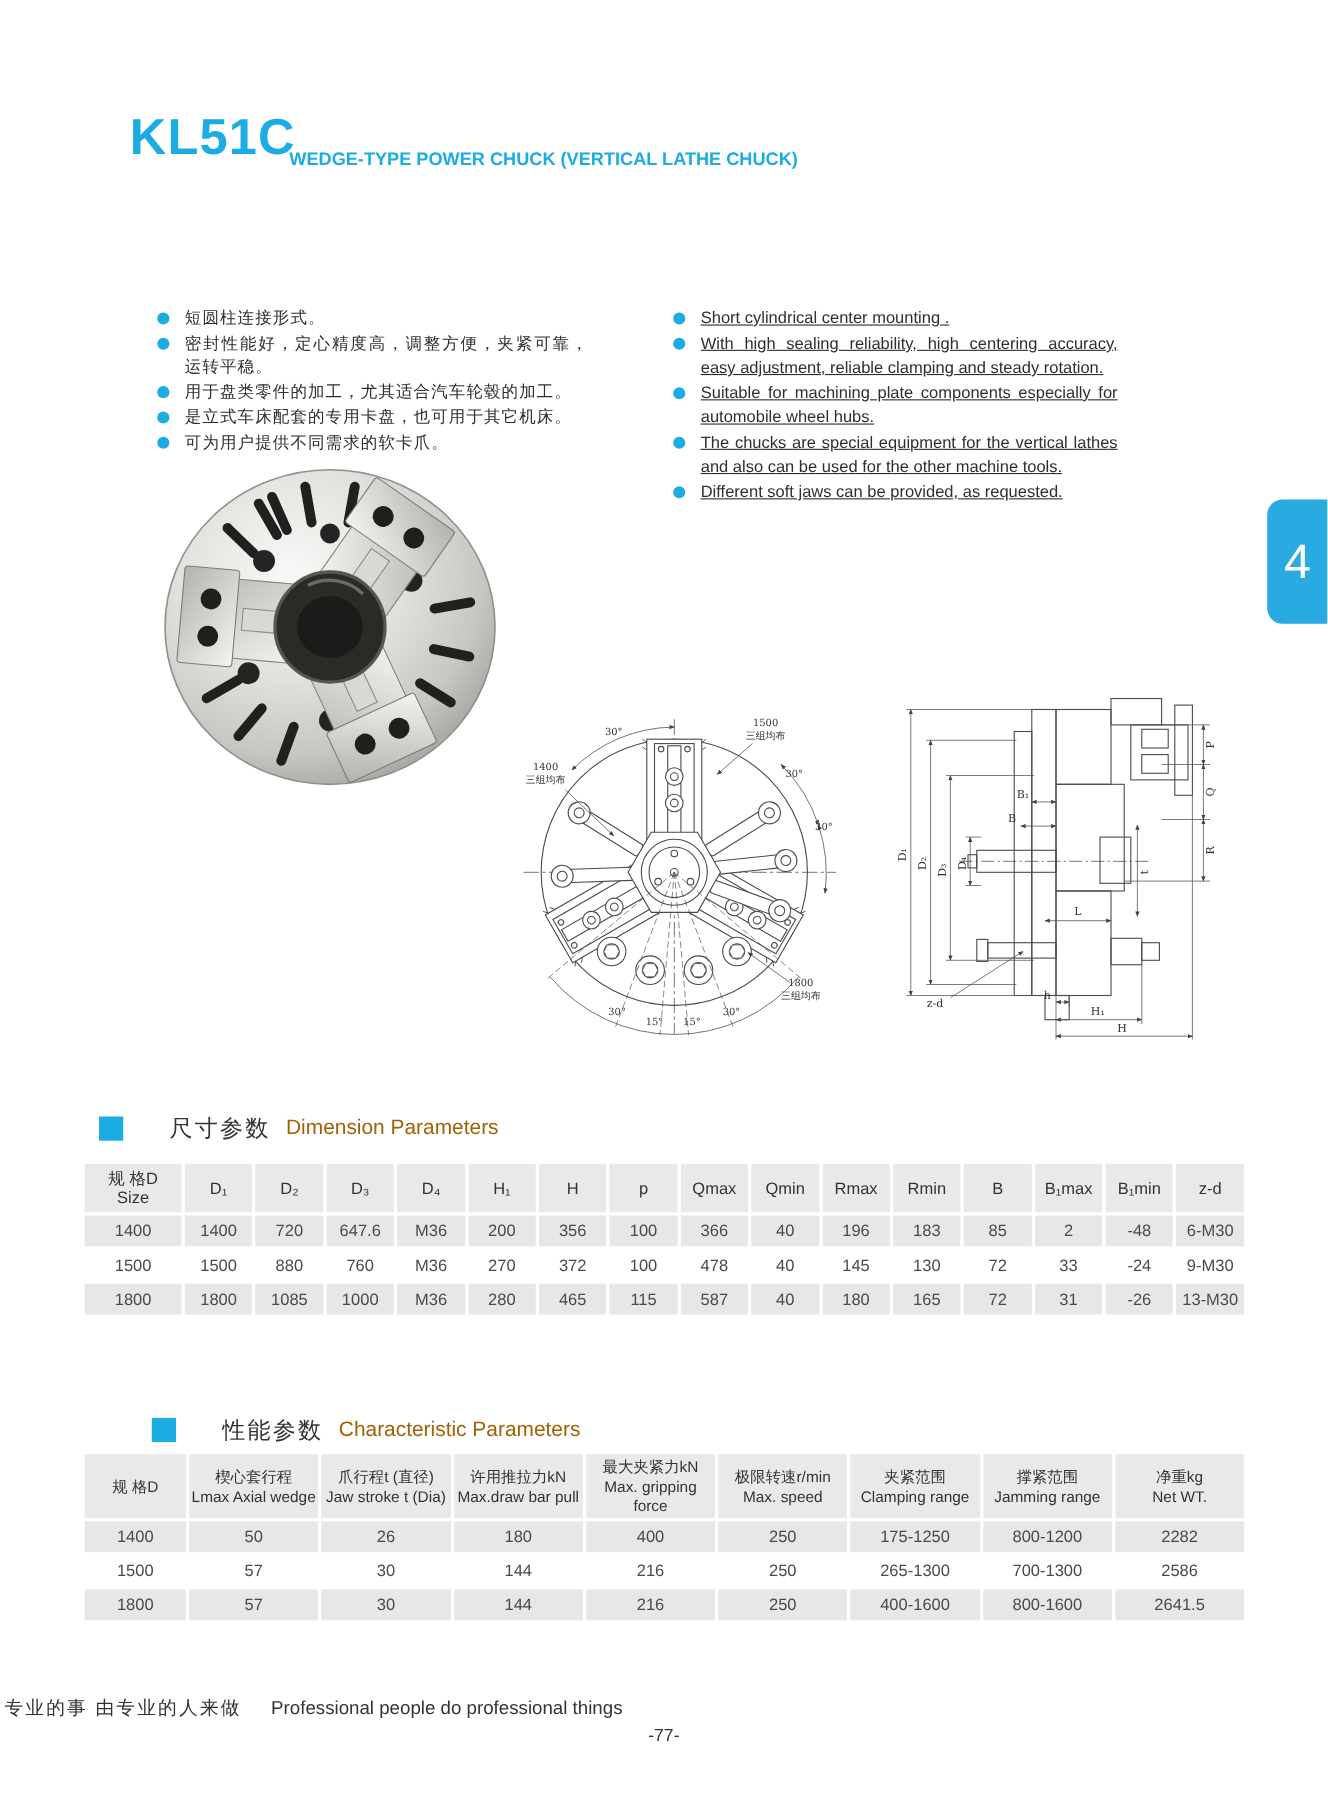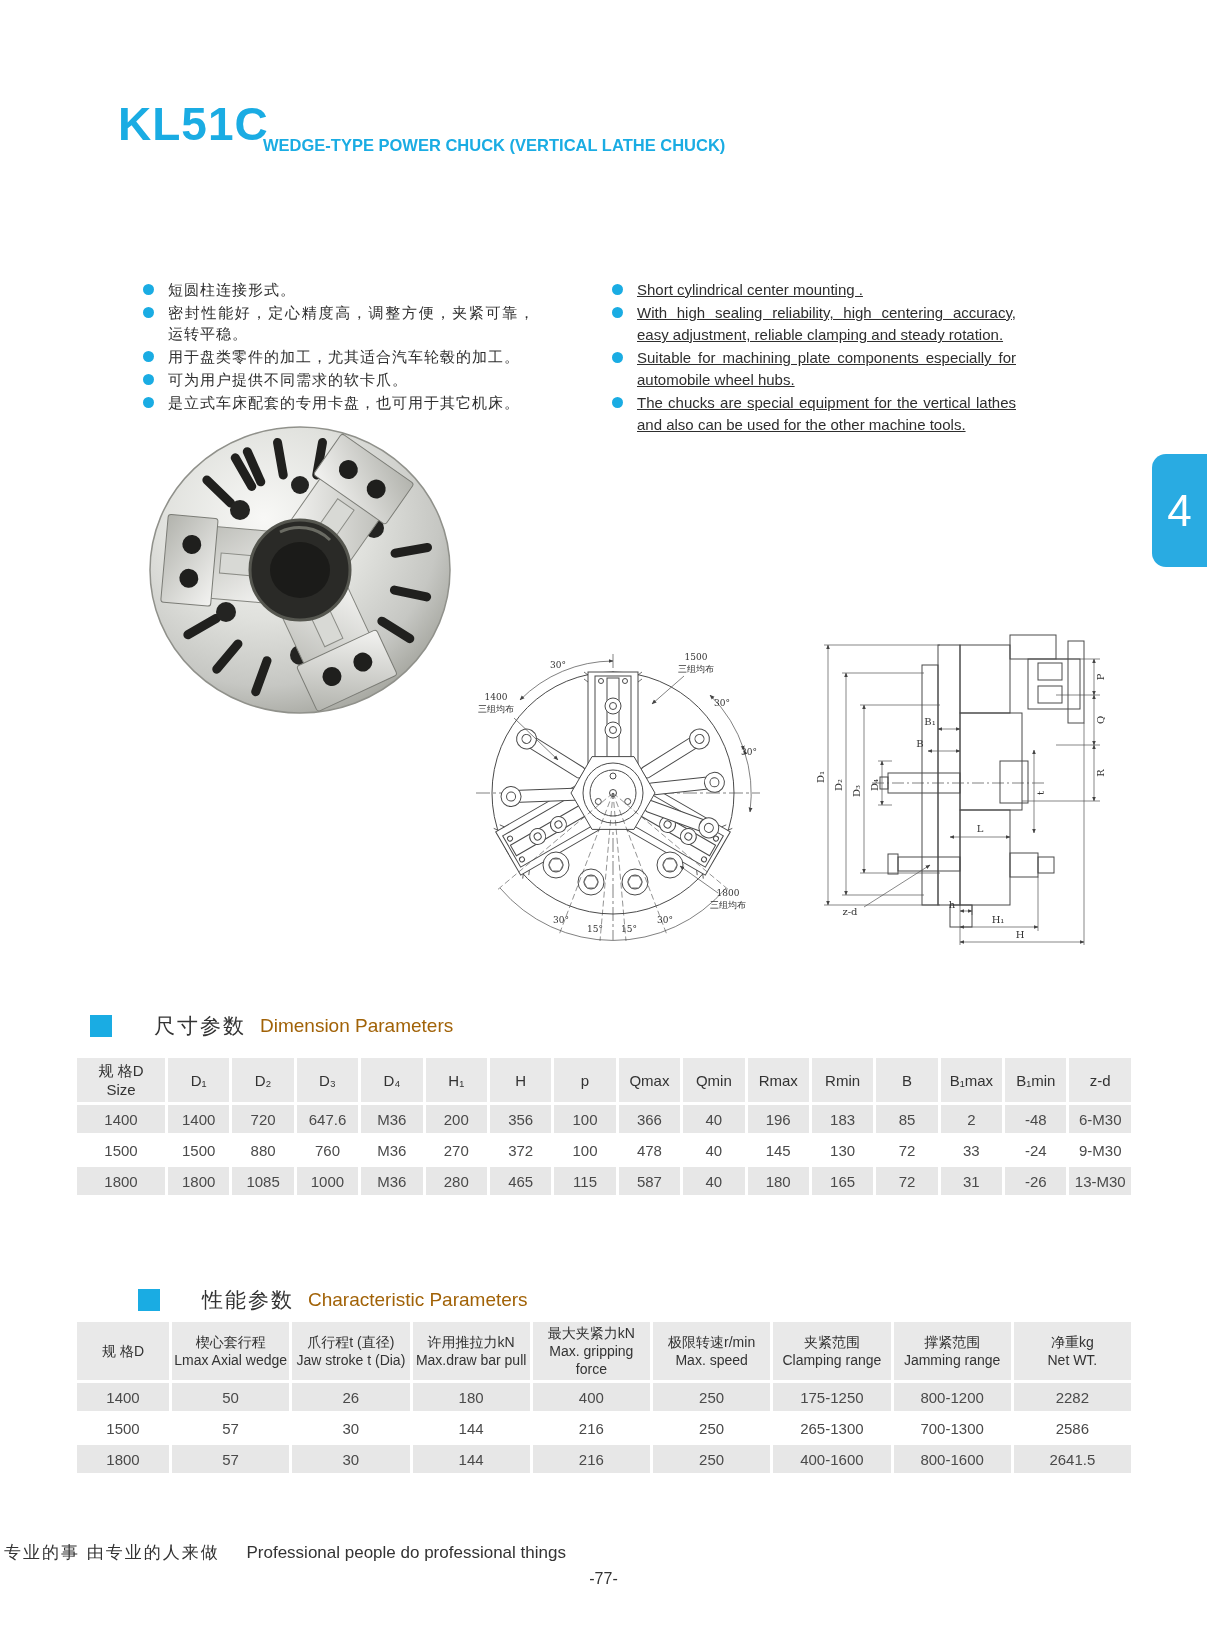--- a/index.html
+++ b/index.html
@@ -68,28 +68,29 @@
 
 <div class="page">
 
   <div class="model">KL51C</div>
   <div class="title-en">WEDGE-TYPE POWER CHUCK (VERTICAL LATHE CHUCK)</div>
 
   <ul class="features features-cn">
       <li><span class="dot"></span><span>短圆柱连接形式。</span></li>
       <li><span class="dot"></span><span>密封性能好，定心精度高，调整方便，夹紧可靠，运转平稳。</span></li>
       <li><span class="dot"></span><span>用于盘类零件的加工，尤其适合汽车轮毂的加工。</span></li>
+      <li><span class="dot"></span><span>是立式车床配套的专用卡盘，也可用于其它机床。</span></li>
       <li><span class="dot"></span><span>可为用户提供不同需求的软卡爪。</span></li>
-      <li><span class="dot"></span><span>是立式车床配套的专用卡盘，也可用于其它机床。</span></li>
     </ul>
   <ul class="features features-en">
       <li><span class="dot"></span><span>Short cylindrical center mounting .</span></li>
       <li><span class="dot"></span><span>With high sealing reliability, high centering accuracy, easy adjustment, reliable clamping and steady rotation.</span></li>
       <li><span class="dot"></span><span>Suitable for machining plate components especially for automobile wheel hubs.</span></li>
       <li><span class="dot"></span><span>The chucks are special equipment for the vertical lathes and also can be used for the other machine tools.</span></li>
+      <li><span class="dot"></span><span>Different soft jaws can be provided, as requested.</span></li>
     </ul>
 
   <svg class="photo" width="330" height="300" viewBox="0 0 330 300">
     <defs>
       <radialGradient id="pg" cx="38%" cy="32%" r="78%">
         <stop offset="0" stop-color="#f8f8f6"></stop>
           <stop offset="0.45" stop-color="#e0e1dd"></stop>
         <stop offset="0.75" stop-color="#c6c7c3"></stop>
           <stop offset="1" stop-color="#999a92"></stop>
       </radialGradient>

